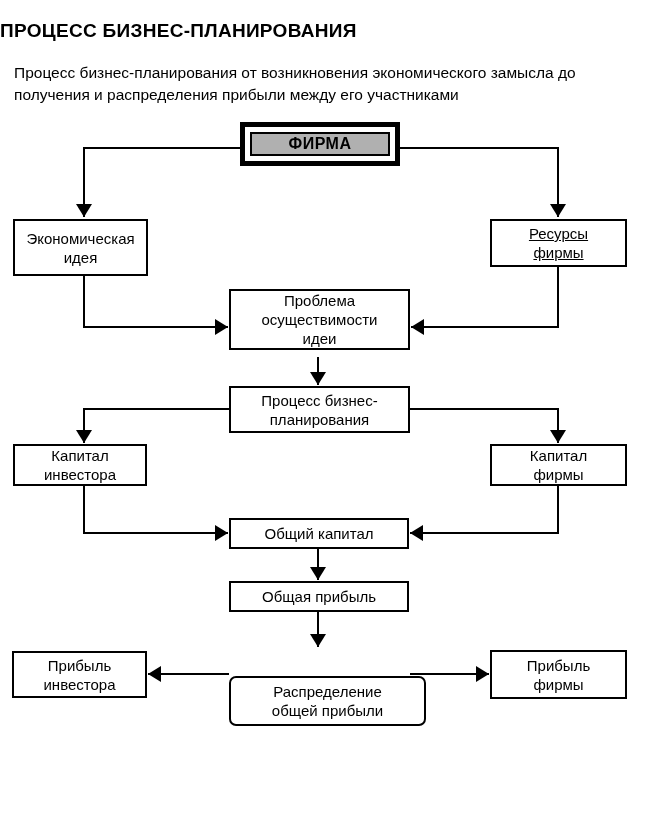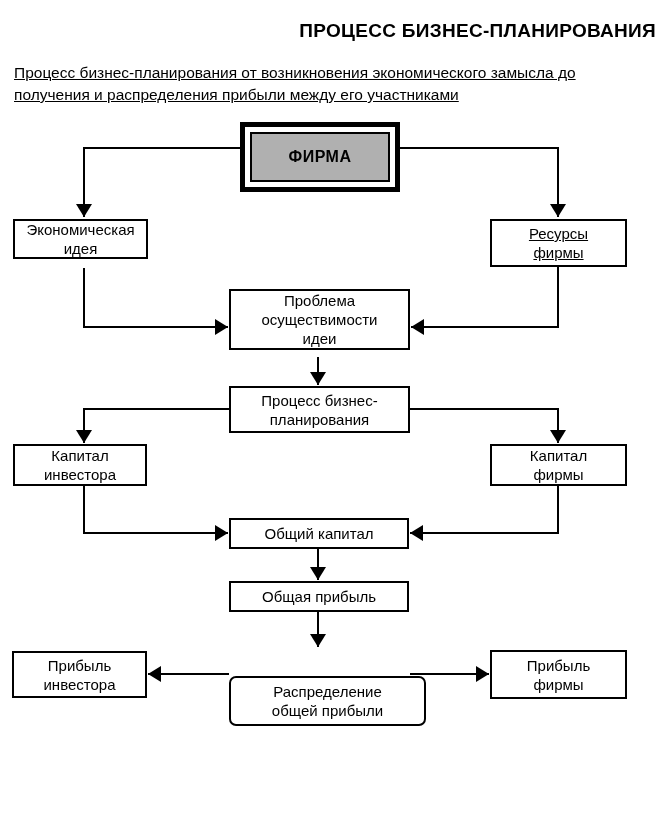--- a/index.html
+++ b/index.html
@@ -14,33 +14,32 @@
     background: #ffffff;
     font-family: "Liberation Sans", sans-serif;
     color: #000000;
     overflow: hidden;
   }
   .page-title {
     position: absolute;
     left: 0;
     top: 20px;
     width: 656px;
-    text-align: right;
+    text-align: left;
     font-size: 19px;
     font-weight: bold;
     letter-spacing: 0.3px;
   }
   .page-subtitle {
     position: absolute;
     left: 14px;
     top: 62px;
     width: 630px;
     font-size: 15.5px;
     line-height: 22px;
-    text-decoration: underline;
   }
   .connectors {
     position: absolute;
     left: 0;
     top: 0;
   }
   .connectors polyline, .connectors line {
     fill: none;
     stroke: #000000;
     stroke-width: 2;
@@ -57,38 +56,38 @@
     font-size: 15px;
     line-height: 19px;
     white-space: pre-line;
   }
   .firma-outer {
     position: absolute;
     box-sizing: border-box;
     left: 240px;
     top: 122px;
     width: 160px;
-    height: 70px;
+    height: 44px;
     border: 5px solid #000000;
     background: #ffffff;
     padding: 5px;
   }
   .firma-inner {
     box-sizing: border-box;
     width: 100%;
     height: 100%;
     border: 2px solid #000000;
     display: flex;
     align-items: center;
     justify-content: center;
     font-size: 16px;
     font-weight: bold;
     letter-spacing: 0.5px;
   }
-  .n-econ-idea       { left: 13px;  top: 219px; width: 135px; height: 40px; }
+  .n-econ-idea       { left: 13px;  top: 219px; width: 135px; height: 57px; }
   .n-resources       { left: 490px; top: 219px; width: 137px; height: 48px; text-decoration: underline; }
   .n-problem         { left: 229px; top: 289px; width: 181px; height: 61px; }
   .n-process         { left: 229px; top: 386px; width: 181px; height: 47px; }
   .n-investor-cap    { left: 13px;  top: 444px; width: 134px; height: 42px; }
   .n-firm-cap        { left: 490px; top: 444px; width: 137px; height: 42px; }
   .n-total-capital   { left: 229px; top: 518px; width: 180px; height: 31px; }
   .n-total-profit    { left: 229px; top: 581px; width: 180px; height: 31px; }
   .n-distribution    { left: 229px; top: 676px; width: 197px; height: 50px; border-radius: 7px; }
   .n-investor-profit { left: 12px;  top: 651px; width: 135px; height: 47px; }
   .n-firm-profit     { left: 490px; top: 650px; width: 137px; height: 49px; }

